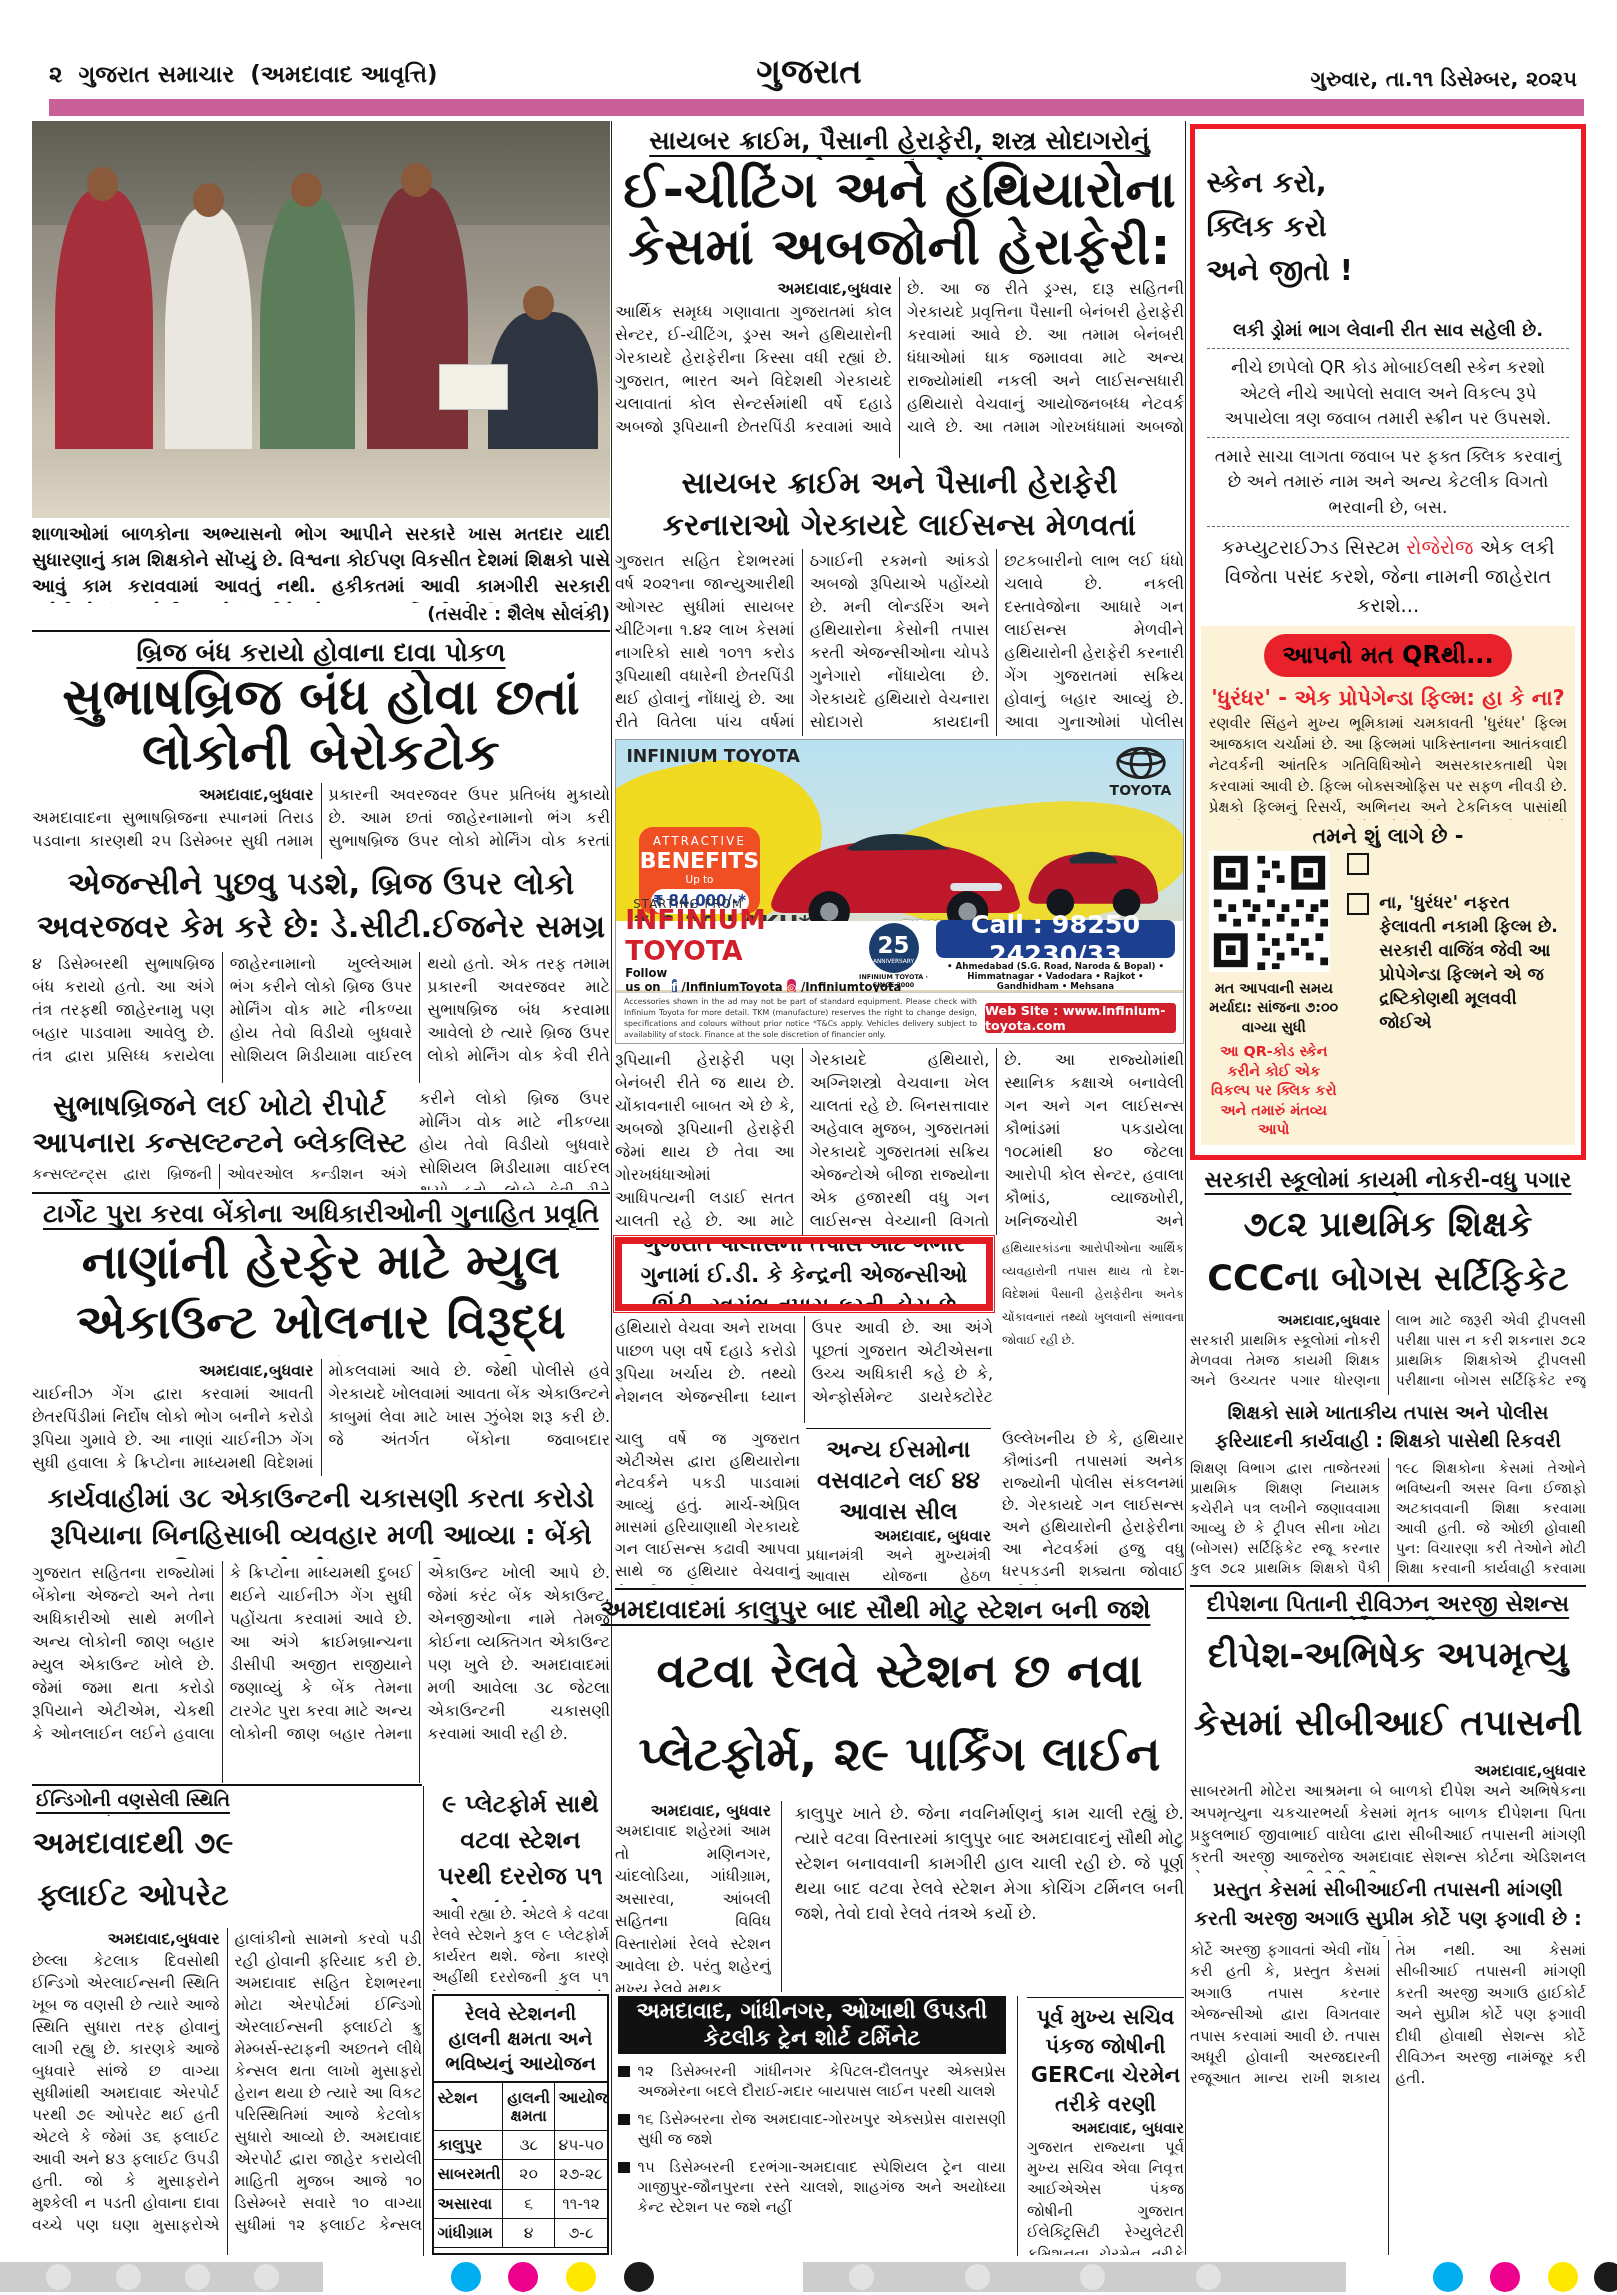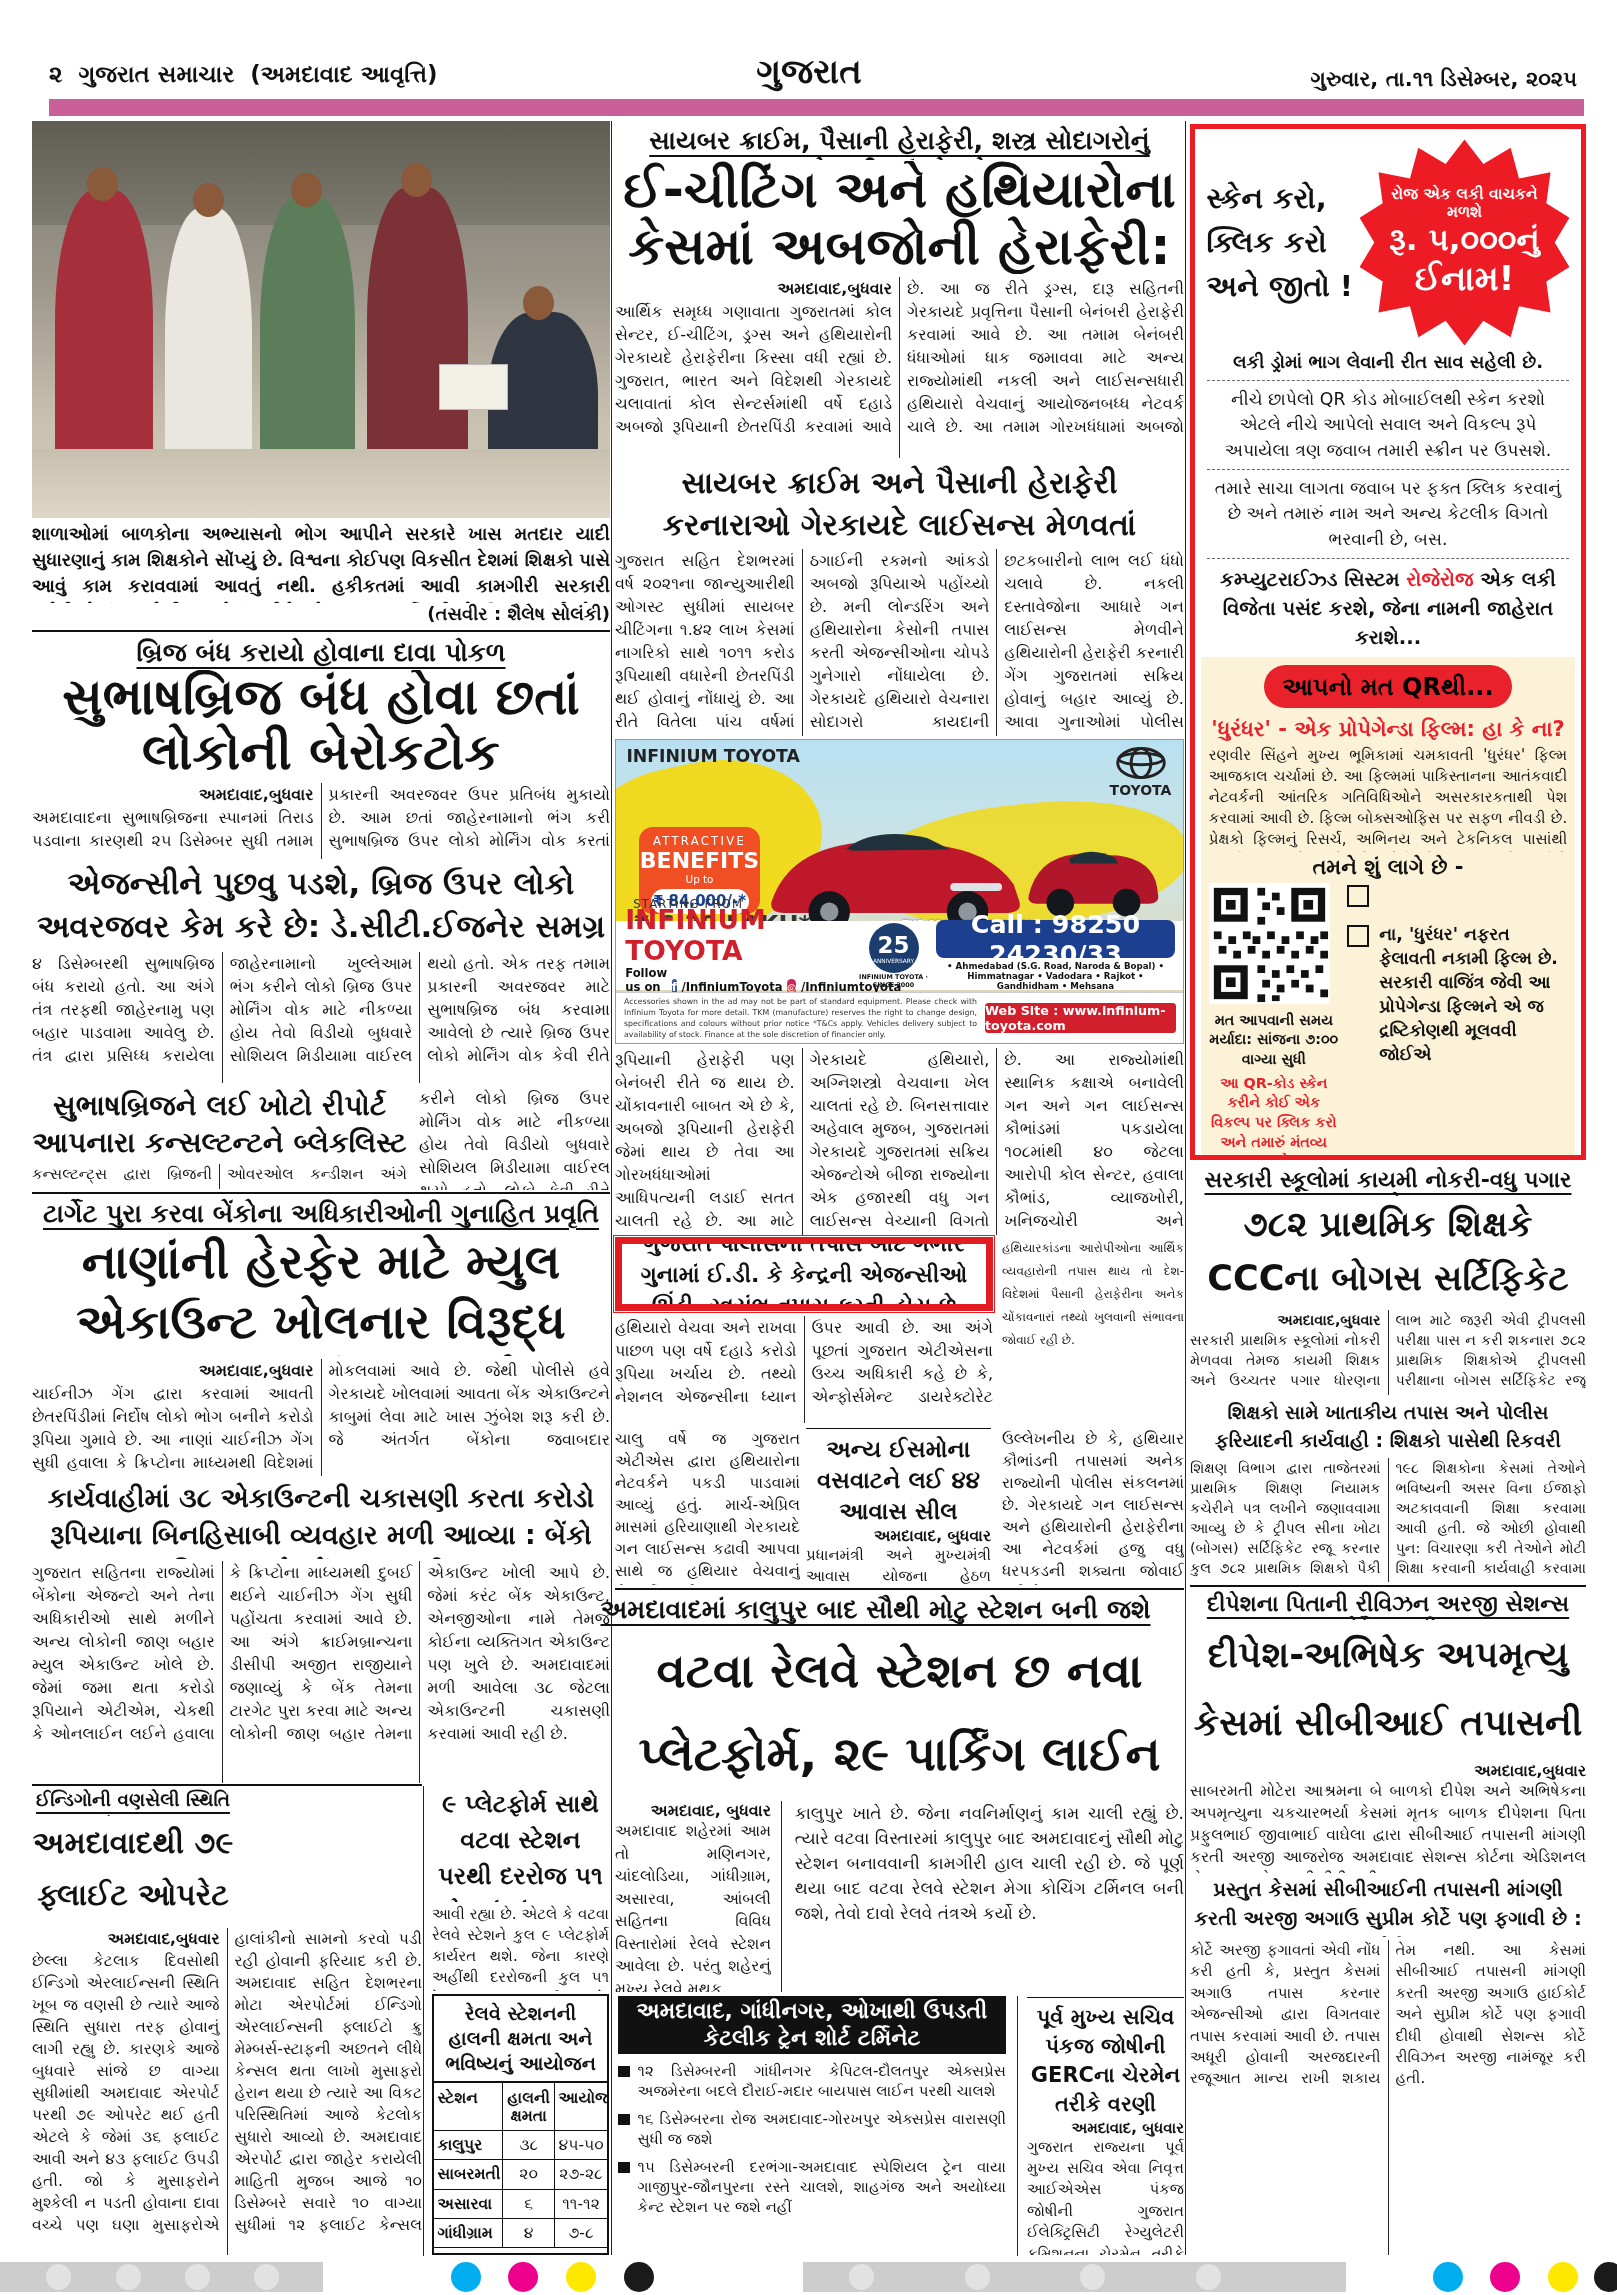--- a/index.html
+++ b/index.html
@@ -312,33 +312,28 @@
 
 <div class="abs" style="left:1027px; top:1997px; width:157px; height:258px;">
   <div class="headline" style="font-size:21px; line-height:29px; border-top:1.7px solid #111; padding-top:4.6px;">પૂર્વ મુખ્ય સચિવ પંકજ જોષીની GERCના ચેરમેન તરીકે વરણી</div>
   <div class="dateline" style="font-size:15px;">અમદાવાદ, બુધવાર</div>
   <div class="btxt" style="font-size:15px; line-height:21.4px;">ગુજરાત રાજ્યના પૂર્વ મુખ્ય સચિવ એવા નિવૃત્ત આઈએએસ પંકજ જોષીની ગુજરાત ઈલેક્ટ્રિસિટી રેગ્યુલેટરી કમિશનના ચેરમેન તરીકે વરણી કરવામાં આવી છે. રાજ્ય સરકારે આ અંગે સત્તાવાર જાહેરાત કરી છે. રાજ્યમાં વીજળીના દર નક્કી કરવા, વીજ કંપનીઓના વહીવટ પર દેખરેખ સહિતની જવાબદારી ગુજરાત વીજ નિયમન પંચ પર હોય છે.</div>
 </div>
 
 <div class="abs contest" style="left:1190px; top:124px; width:396px; height:1036px;">
   <div style="display:flex; height:206px;">
     <div style="width:153px; font-size:29px; line-height:44px; font-weight:bold; display:flex; align-items:center;">સ્કેન કરો, ક્લિક કરો અને જીતો !</div>
-    <div class="burst" style="flex:1; height:206px;">
-      <div style="font-size:15.6px; font-weight:bold; width:70%;">રોજ એક લકી વાચકને મળશે</div>
-      <div style="font-size:31px; font-weight:bold;">રૂ. ૫,૦૦૦નું</div>
-      <div style="font-size:34px; font-weight:bold;">ઈનામ!</div>
-    </div>
   </div>
   <div style="font-size:18px; font-weight:bold; text-align:center; padding:5.8px 0 7px;">લકી ડ્રોમાં ભાગ લેવાની રીત સાવ સહેલી છે.</div>
   <div class="dashed"></div>
   <div style="font-size:17.3px; line-height:25.4px; text-align:center; padding:5.8px 3.5px;">નીચે છાપેલો QR કોડ મોબાઈલથી સ્કેન કરશો એટલે નીચે આપેલો સવાલ અને વિકલ્પ રૂપે અપાયેલા ત્રણ જવાબ તમારી સ્ક્રીન પર ઉપસશે.</div>
   <div class="dashed"></div>
   <div style="font-size:17.3px; line-height:25.4px; text-align:center; padding:5.8px 3.5px;">તમારે સાચા લાગતા જવાબ પર ફક્ત ક્લિક કરવાનું છે અને તમારું નામ અને અન્ય કેટલીક વિગતો ભરવાની છે, બસ.</div>
   <div class="dashed"></div>
-  <div style="font-size:19.6px; line-height:29px; font-weight:bold; text-align:center; padding:5.8px 2.3px;">
+  <div style="font-size:19.6px; line-height:29px; font-weight:normal; text-align:center; padding:5.8px 2.3px;">
     <span>કમ્પ્યુટરાઈઝ્ડ સિસ્ટમ </span><span style="color:#e8212a;">રોજેરોજ</span><span> એક લકી વિજેતા પસંદ કરશે, જેના નામની જાહેરાત કરાશે...</span>
   </div>
 
   <div class="cream" style="flex:1; margin:0 -5.8px; padding:8px 8px 4.6px; display:flex; flex-direction:column;">
     <div class="pill" style="width:248px; height:43px; margin:0 auto; font-size:24px;">આપનો મત QRથી...</div>
     <div style="color:#e8212a; font-weight:bold; font-size:21px; text-align:center; margin-top:9px;">'ધુરંધર' - એક પ્રોપેગેન્ડા ફિલ્મ: હા કે ના?</div>
     <div class="btxt" style="font-size:15px; line-height:21px; margin-top:3.5px; height:107px; overflow:hidden;">રણવીર સિંહને મુખ્ય ભૂમિકામાં ચમકાવતી 'ધુરંધર' ફિલ્મ આજકાલ ચર્ચામાં છે. આ ફિલ્મમાં પાકિસ્તાનના આતંકવાદી નેટવર્કની આંતરિક ગતિવિધિઓને અસરકારકતાથી પેશ કરવામાં આવી છે. ફિલ્મ બોક્સઓફિસ પર સફળ નીવડી છે. પ્રેક્ષકો ફિલ્મનું રિસર્ચ, અભિનય અને ટેકનિકલ પાસાંથી પ્રભાવિત થયા છે. સામે પક્ષે ડાબેરી ઝોક ધરાવતા એક વર્ગનો આક્ષેપ છે કે 'ધુરંધર' ભારત સરકારના પ્રોપેગેન્ડાને આગળ ધપાવવા માટે બનાવવામાં આવી છે.</div>
     <div style="font-weight:bold; font-size:21px; text-align:center; margin:3.5px 0;">તમને શું લાગે છે -</div>
     <div style="display:flex; flex:1;">
       <div style="width:130px;">

